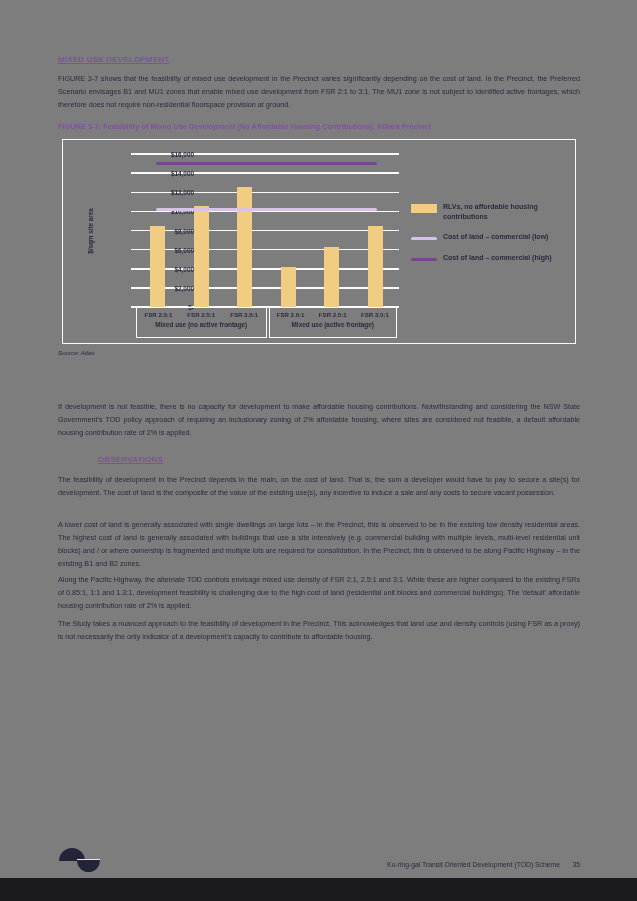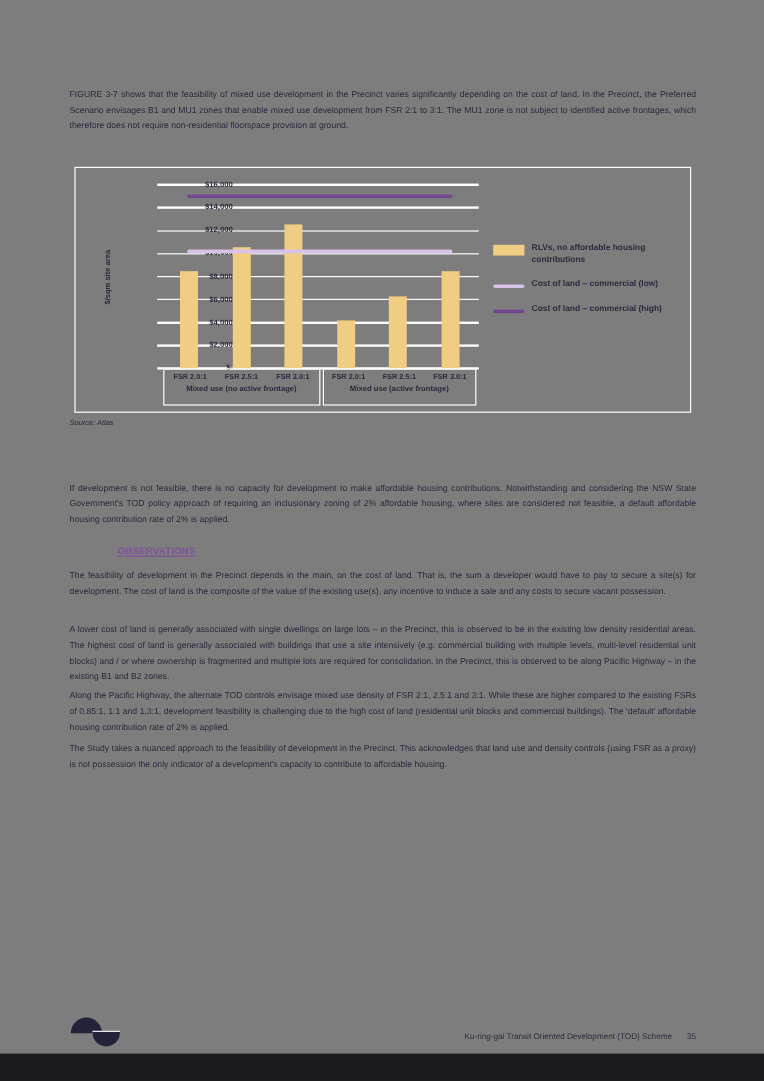--- a/index.html
+++ b/index.html
@@ -38,23 +38,25 @@
   .logo .dome-down { position:absolute; left:18px; top:13px; width:23px; height:11.5px; border-radius:0 0 12px 12px; background:#23233a; box-shadow:0 -1px 0 #e8e8e8; }
   .footer-title { position:absolute; top:861px; right:77px; font-size:6.8px; color:#2a2a3e; }
   .footer-page { position:absolute; top:861px; right:57px; font-size:6.8px; color:#2a2a3e; }
   .bottom-strip { position:absolute; left:0; right:0; top:878px; height:23px; background:#1b1b1f; }
 </style>
 </head>
 <body>
 
 <div class="page">
 
+  <h1 class="sec content" style="top:55px;">MIXED USE DEVELOPMENT</h1>
 
   <p class="body content" style="top:72px;">FIGURE 3-7 shows that the feasibility of mixed use development in the Precinct varies significantly depending on the cost of land. In the Precinct, the Preferred Scenario envisages B1 and MU1 zones that enable mixed use development from FSR 2:1 to 3:1. The MU1 zone is not subject to identified active frontages, which therefore does not require non-residential floorspace provision at ground.</p>
 
+  <div class="caption content" style="top:122px;">FIGURE 3-7: Feasibility of Mixed Use Development (No Affordable Housing Contributions), Killara Precinct</div>
 
   <div class="chart-box">
     <div class="y-title">$/sqm site area</div>
     <div class="plot" id="plot">
         <div class="gridline" style="top: -0.75px;"></div>
         <div class="ytick" style="top: 0px;">$16,000</div>
         <div class="gridline" style="top: 18.375px;"></div>
         <div class="ytick" style="top: 19.125px;">$14,000</div>
         <div class="gridline" style="top: 37.5px;"></div>
         <div class="ytick" style="top: 38.25px;">$12,000</div>
@@ -115,21 +117,21 @@
 
   <div class="source content" style="top:349px;">Source: Atlas</div>
 
   <p class="body content" style="top:400px;">If development is not feasible, there is no capacity for development to make affordable housing contributions. Notwithstanding and considering the NSW State Government's TOD policy approach of requiring an inclusionary zoning of 2% affordable housing, where sites are considered not feasible, a default affordable housing contribution rate of 2% is applied.</p>
 
   <h1 class="sec content" style="top:455px;margin-left:40px;">OBSERVATIONS</h1>
 
   <p class="body content" style="top:473px;">The feasibility of development in the Precinct depends in the main, on the cost of land. That is, the sum a developer would have to pay to secure a site(s) for development. The cost of land is the composite of the value of the existing use(s), any incentive to induce a sale and any costs to secure vacant possession.</p>
   <p class="body content" style="top:518px;">A lower cost of land is generally associated with single dwellings on large lots – in the Precinct, this is observed to be in the existing low density residential areas. The highest cost of land is generally associated with buildings that use a site intensively (e.g. commercial building with multiple levels, multi-level residential unit blocks) and / or where ownership is fragmented and multiple lots are required for consolidation. In the Precinct, this is observed to be along Pacific Highway – in the existing B1 and B2 zones.</p>
   <p class="body content" style="top:573px;">Along the Pacific Highway, the alternate TOD controls envisage mixed use density of FSR 2:1, 2.5:1 and 3:1. While these are higher compared to the existing FSRs of 0.85:1, 1:1 and 1.3:1, development feasibility is challenging due to the high cost of land (residential unit blocks and commercial buildings). The 'default' affordable housing contribution rate of 2% is applied.</p>
-  <p class="body content" style="top:617px;">The Study takes a nuanced approach to the feasibility of development in the Precinct. This acknowledges that land use and density controls (using FSR as a proxy) is not possession the only indicator of a development's capacity to contribute to affordable housing.</p>
+  <p class="body content" style="top:617px;">The Study takes a nuanced approach to the feasibility of development in the Precinct. This acknowledges that land use and density controls (using FSR as a proxy) is not necessarily the only indicator of a development's capacity to contribute to affordable housing.</p>
 
   <div class="logo">
     <div class="dome-up"></div>
     <div class="dome-down"></div>
   </div>
   <div class="footer-title">Ku-ring-gai Transit Oriented Development (TOD) Scheme</div>
   <div class="footer-page">35</div>
 
   <div class="bottom-strip"></div>
 </div>

